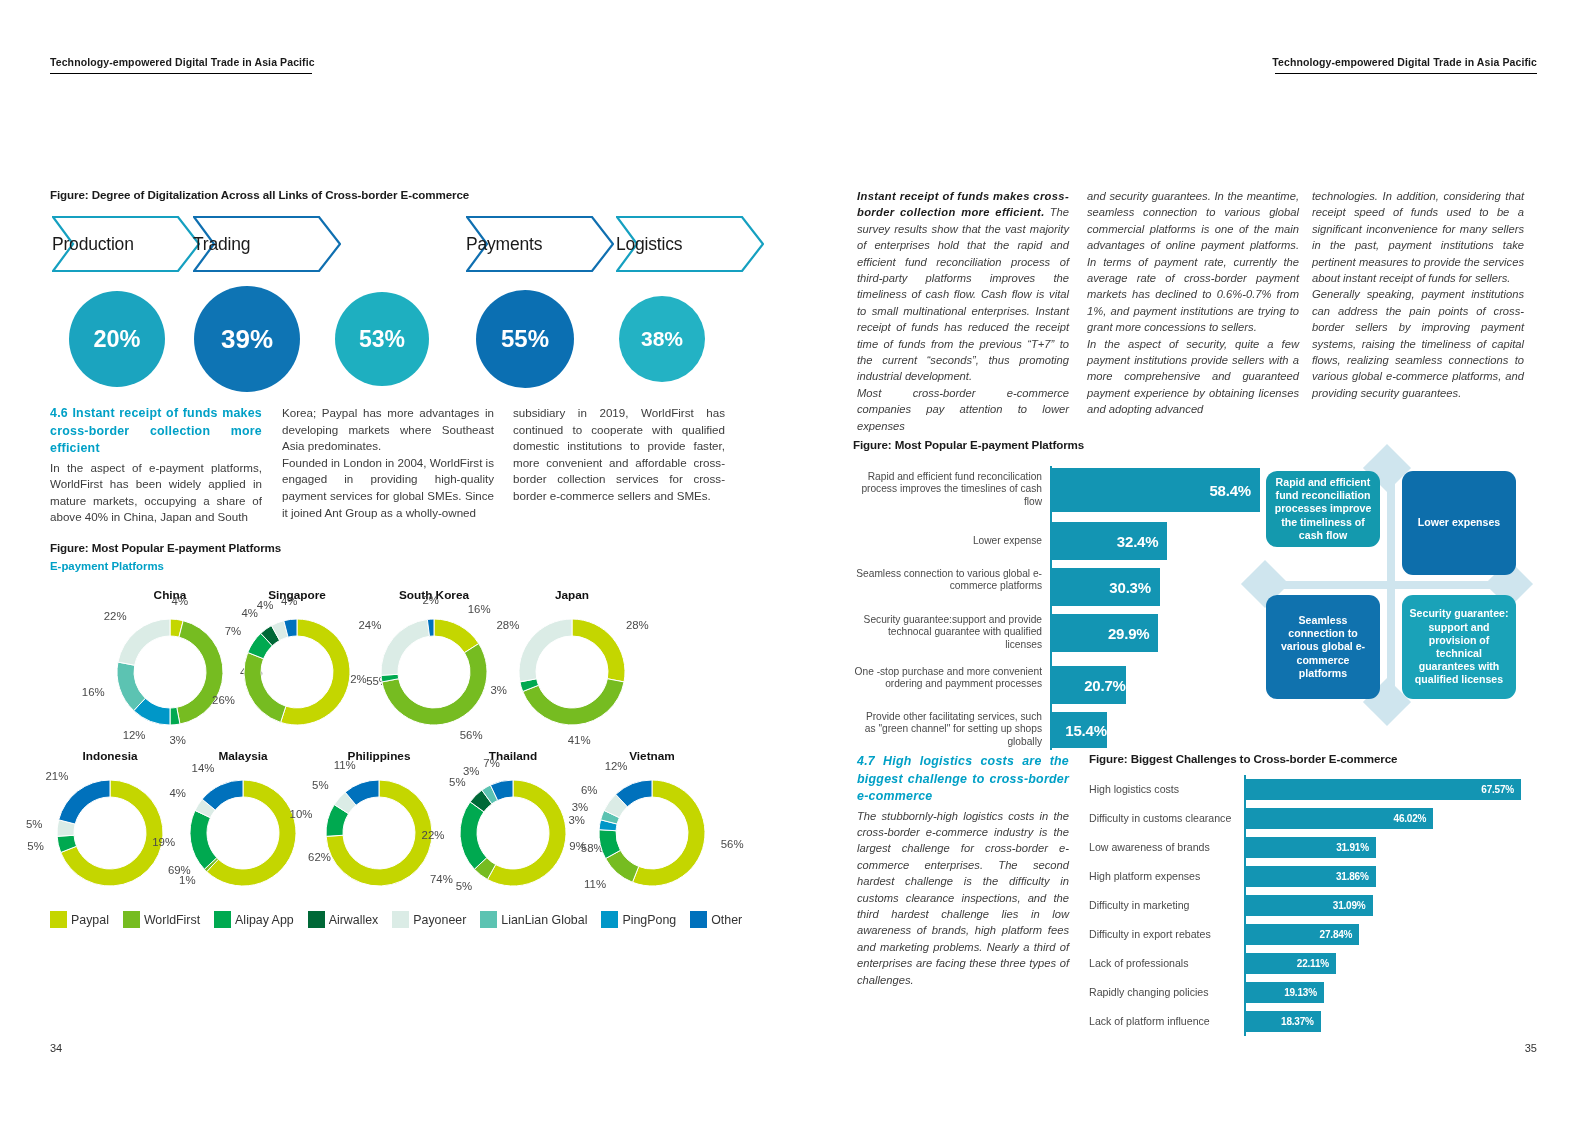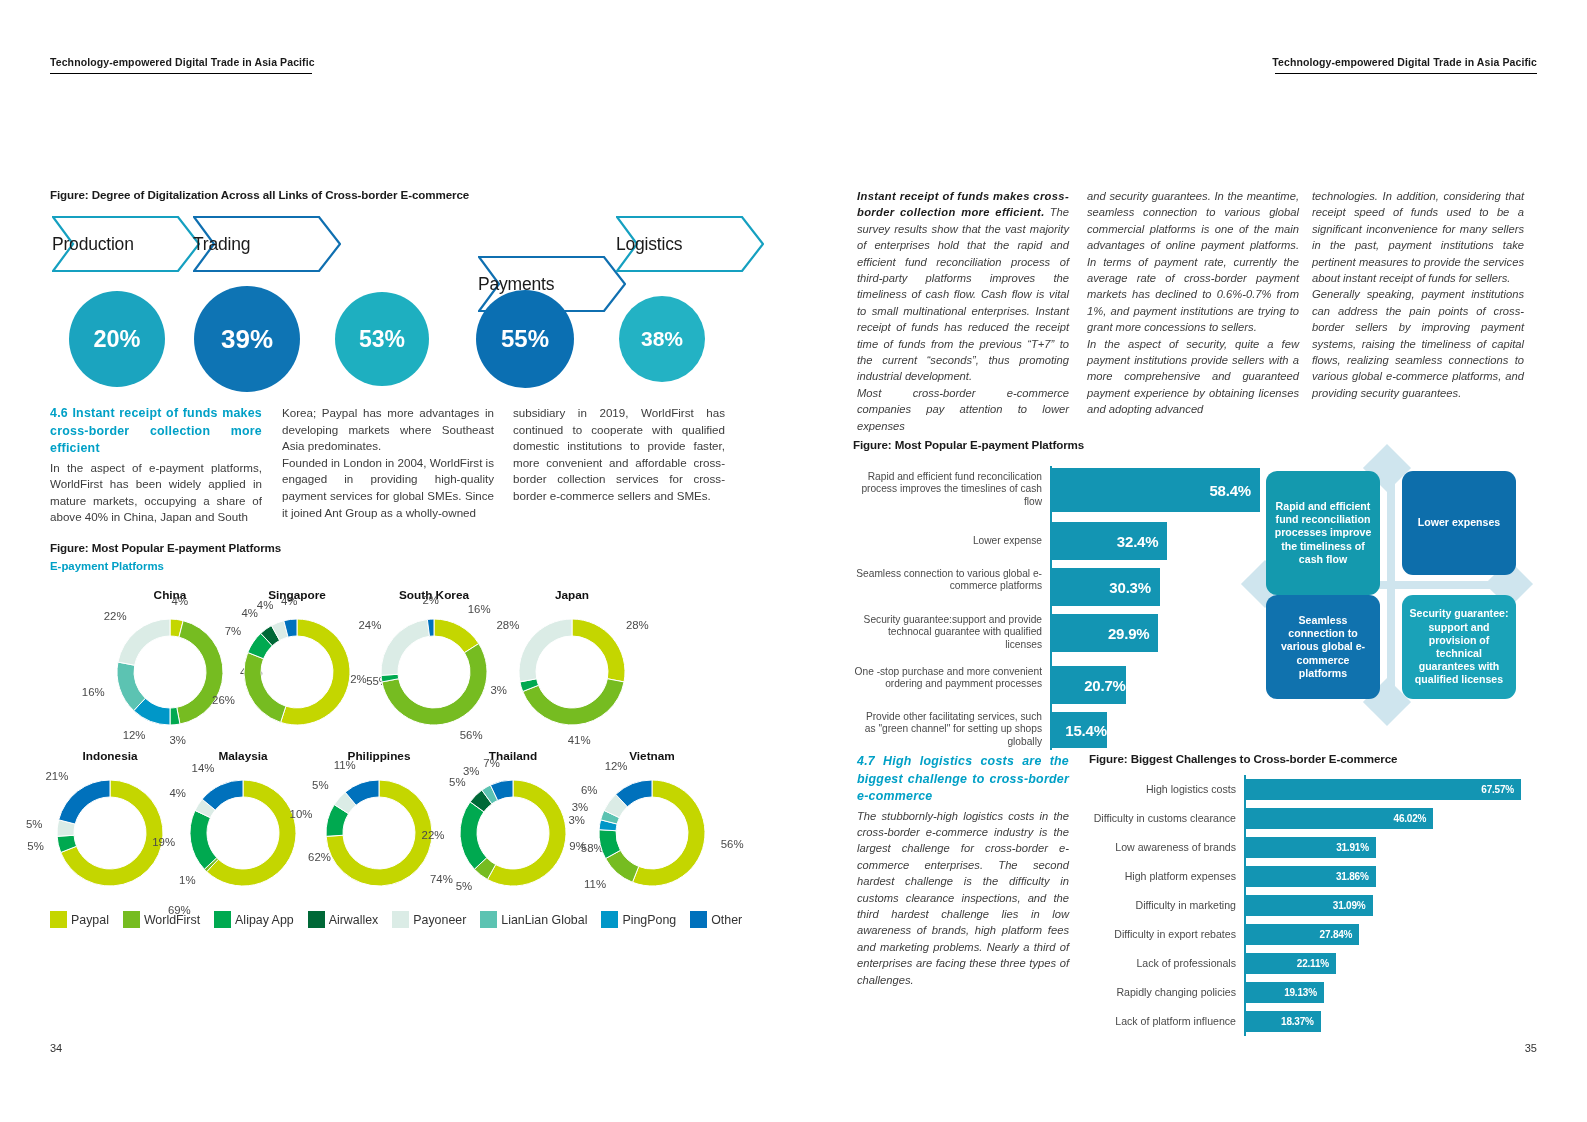--- a/index.html
+++ b/index.html
@@ -42,21 +42,21 @@
   .lg span{font-size:12.4px;color:#333;}
 
   
   .barchart{position:absolute;}
   .bar-lbl{position:absolute;font-size:10.2px;line-height:12.4px;color:#4a4a4a;text-align:right;}
   .bar{position:absolute;background:#1395b3;display:flex;align-items:center;justify-content:flex-end;}
   .bar i{font-style:normal;color:#fff;font-weight:bold;font-size:15px;margin-right:9px;letter-spacing:-.2px;}
   .bar.small i{margin-right:0;margin-left:7px;}
   .axis{position:absolute;width:2px;background:#1395b3;}
 
-  .bl2{position:absolute;font-size:10.6px;color:#4a4a4a;text-align:right;white-space:nowrap;}
+  .bl2{position:absolute;font-size:10.6px;color:#4a4a4a;text-align:left;white-space:nowrap;}
   .bar2{position:absolute;background:#1395b3;display:flex;align-items:center;justify-content:flex-end;}
   .bar2 i{font-style:normal;color:#fff;font-weight:bold;font-size:10px;margin-right:7px;letter-spacing:-.2px;}
 
   
   .quad{position:absolute;}
   .dia{position:absolute;background:#cfe5ee;transform:rotate(45deg);}
   .qbox{position:absolute;border-radius:11px;display:flex;align-items:center;justify-content:center;
          color:#fff;font-weight:bold;font-size:10.6px;line-height:13.2px;text-align:center;padding:6px;box-sizing:border-box;}
 </style>
 </head>
@@ -75,21 +75,21 @@
           <polygon points="1,1 126,1 147,28 126,55 1,55 21,28" fill="#fff" stroke="#15a0c0" stroke-width="2.2"></polygon>
         </svg>
         <span>Production</span>
       </div>
       <div class="chev" style="left: 141px; width: 148px;">
         <svg width="148" height="56">
           <polygon points="1,1 126,1 147,28 126,55 1,55 21,28" fill="#fff" stroke="#0f6fb0" stroke-width="2.2"></polygon>
         </svg>
         <span>Trading</span>
       </div>
-      <div class="chev" style="left: 426px; width: 148px; margin-top: 40px;">
+      <div class="chev" style="left: 414px; width: 148px;">
         <svg width="148" height="56">
           <polygon points="1,1 126,1 147,28 126,55 1,55 21,28" fill="#fff" stroke="#0f6fb0" stroke-width="2.2"></polygon>
         </svg>
         <span>Payments</span>
       </div>
       <div class="chev" style="left: 564px; width: 148px;">
         <svg width="148" height="56">
           <polygon points="1,1 126,1 147,28 126,55 1,55 21,28" fill="#fff" stroke="#15a0c0" stroke-width="2.2"></polygon>
         </svg>
         <span>Logistics</span>
@@ -194,21 +194,21 @@
         <div class="dlabel" style="left: -15.5359px; top: 31.3803px;">28%</div>
       </div>
       <div class="donutblock" style="left: 50px; top: 749px; width: 160px; height: 166px;">
         <div class="donut-title" style="left: -20px; top: 0px; width: 160px;">Indonesia</div>
         <svg width="120" height="120" style="position: absolute; left: 0px; top: 24px;">
           <path d="M60,7 A53,53 0 1 1 10.721846247922691,79.51060129228796 L26.52804650802296,73.25248389664843 A36,36 0 1 0 60,24 Z" fill="#c4d600" stroke="#fff" stroke-width="1"></path>
           <path d="M10.721846247922691,79.51060129228796 A53,53 0 0 1 7.10458339330161,63.327897535053644 L24.071037776582223,62.260458703055306 A36,36 0 0 0 26.52804650802296,73.25248389664843 Z" fill="#00a950" stroke="#fff" stroke-width="1"></path>
           <path d="M7.10458339330161,63.327897535053644 A53,53 0 0 1 8.665092460182542,46.81943598026273 L25.131006199369274,51.04716406206525 A36,36 0 0 0 24.071037776582223,62.260458703055306 Z" fill="#dbece6" stroke="#fff" stroke-width="1"></path>
           <path d="M8.665092460182542,46.81943598026273 A53,53 0 0 1 59.99999999999999,7 L59.99999999999999,24 A36,36 0 0 0 25.131006199369274,51.04716406206525 Z" fill="#0071bc" stroke="#fff" stroke-width="1"></path>
         </svg>
-        <div class="dlabel" style="left: 117.896px; top: 115.346px; margin-top: 40px;">69%</div>
+        <div class="dlabel" style="left: 117.896px; top: 115.346px;">69%</div>
         <div class="dlabel" style="left: -22.7142px; top: 91.27px;">5%</div>
         <div class="dlabel" style="left: -24.0893px; top: 69.4124px;">5%</div>
         <div class="dlabel" style="left: -4.50349px; top: 20.6891px;">21%</div>
       </div>
       <div class="donutblock" style="left: 183px; top: 749px; width: 160px; height: 166px;">
         <div class="donut-title" style="left: -20px; top: 0px; width: 160px;">Malaysia</div>
         <svg width="120" height="120" style="position: absolute; left: 0px; top: 24px;">
           <path d="M60,7 A53,53 0 1 1 23.719003385779516,98.63533725333482 L35.356304186567215,86.24287058717083 A36,36 0 1 0 60,24 Z" fill="#c4d600" stroke="#fff" stroke-width="1"></path>
           <path d="M23.719003385779516,98.63533725333482 A53,53 0 0 1 21.364662746665196,96.2809966142205 L33.757129412829194,84.6436958134328 A36,36 0 0 0 35.356304186567215,86.24287058717083 Z" fill="#76bc21" stroke="#fff" stroke-width="1"></path>
           <path d="M21.364662746665196,96.2809966142205 A53,53 0 0 1 12.044166219300955,37.43369754705117 L27.426226111223293,44.6719455036574 A36,36 0 0 0 33.757129412829194,84.6436958134328 Z" fill="#00a950" stroke="#fff" stroke-width="1"></path>
@@ -355,21 +355,21 @@
       </div>
     </div>
 
   <div class="quad" id="quad" style="left:466px;top:463px;width:262px;height:250px;">
       <div class="dia" style="left: 110px; top: -12px; width: 34px; height: 34px;"></div>
       <div class="dia" style="left: 110px; top: 222px; width: 34px; height: 34px;"></div>
       <div class="dia" style="left: -12px; top: 104px; width: 34px; height: 34px;"></div>
       <div class="dia" style="left: 232px; top: 104px; width: 34px; height: 34px;"></div>
       <div style="position: absolute; left: 0px; top: 118px; width: 262px; height: 8px; background: rgb(207, 229, 238);"></div>
       <div style="position: absolute; left: 127px; top: 0px; width: 8px; height: 250px; background: rgb(207, 229, 238);"></div>
-      <div class="qbox" style="left: 6px; top: 8px; width: 114px; height: 124px; background: rgb(20, 153, 174);">
+      <div class="qbox" style="left: 6px; top: 8px; width: 114px; height: 76px; background: rgb(20, 153, 174);">
         <span>Rapid and efficient fund reconciliation processes improve the timeliness of cash flow</span>
       </div>
       <div class="qbox" style="left: 142px; top: 8px; width: 114px; height: 104px; background: rgb(13, 110, 171);">
         <span>Lower expenses</span>
       </div>
       <div class="qbox" style="left: 6px; top: 132px; width: 114px; height: 104px; background: rgb(16, 114, 174);">
         <span>Seamless connection to various global e-commerce platforms</span>
       </div>
       <div class="qbox" style="left: 142px; top: 132px; width: 114px; height: 104px; background: rgb(26, 162, 184);">
         <span>Security guarantee: support and provision of technical guarantees with qualified licenses</span>

